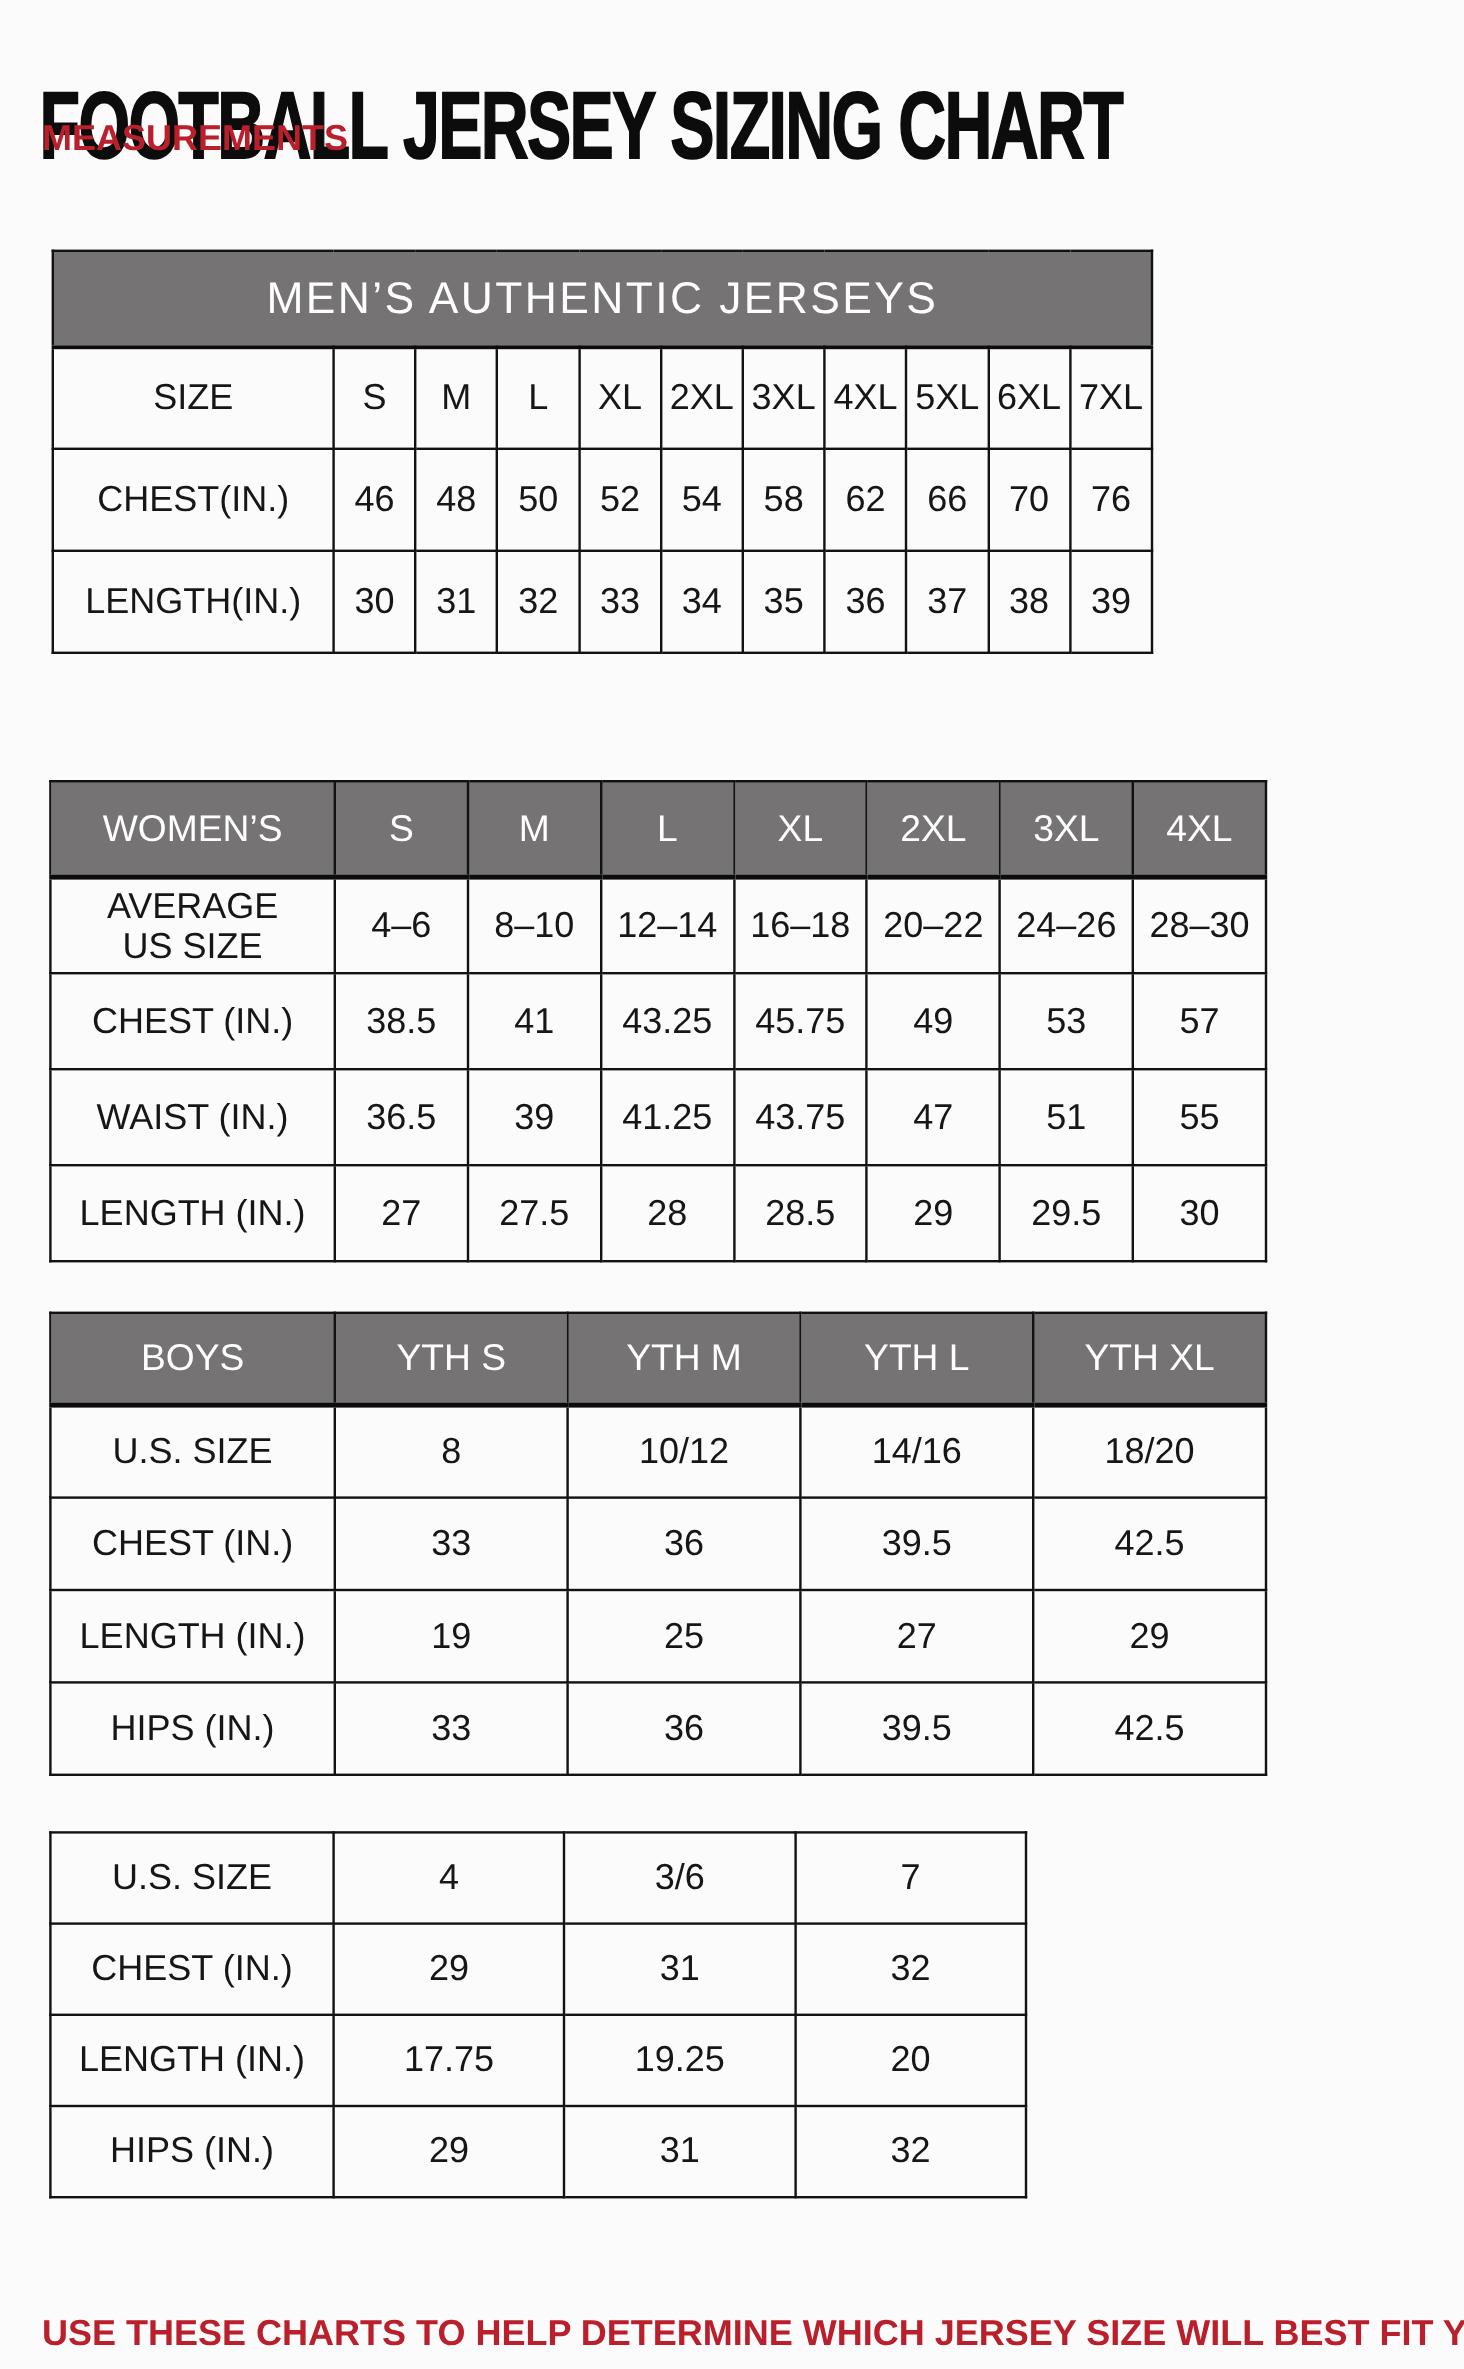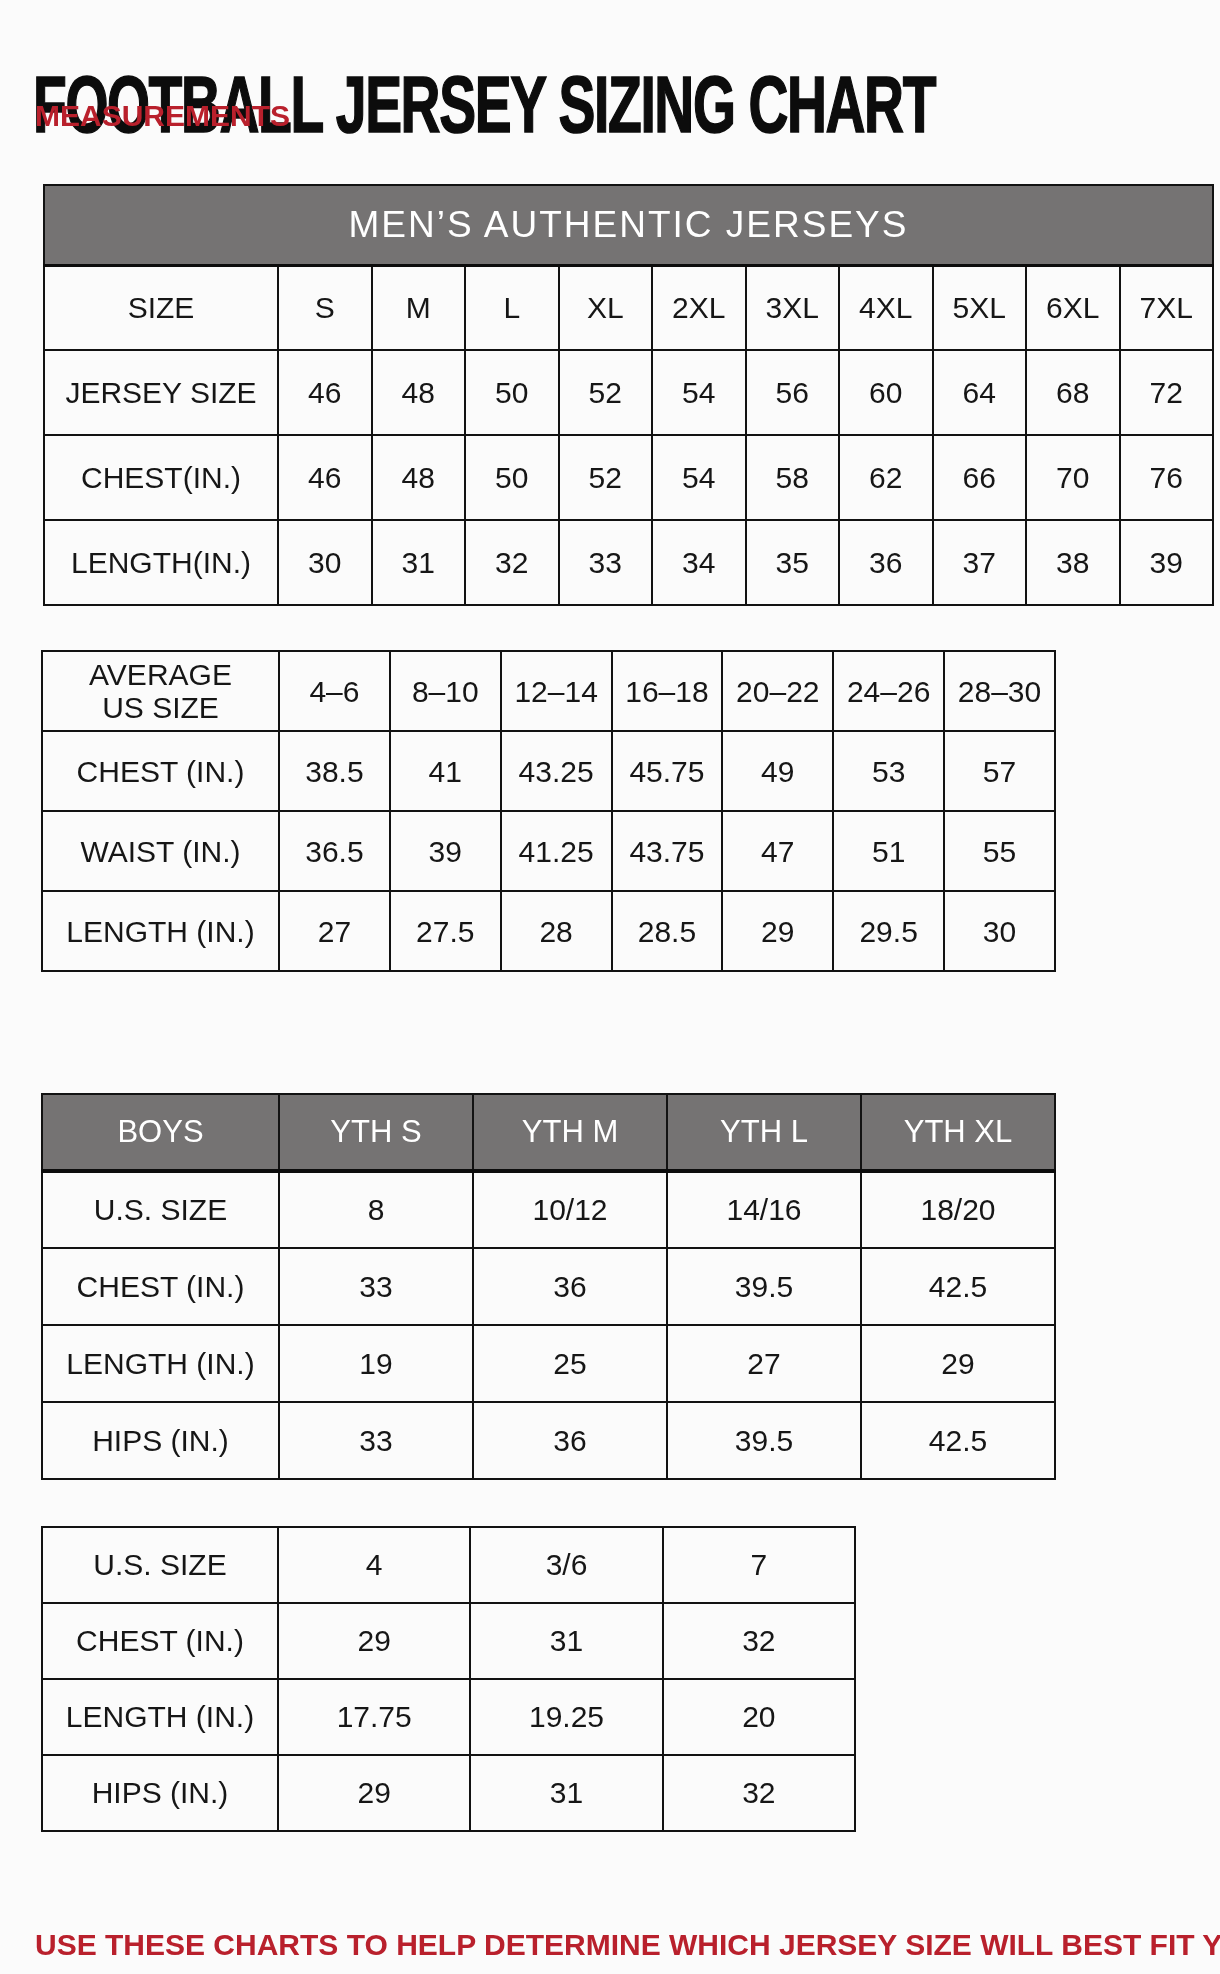--- a/index.html
+++ b/index.html
@@ -67,21 +67,21 @@
     font-size:37px;
     letter-spacing:2px;
     border-bottom:3px solid #0c0c0c;
   }
   tr.gray-head th{
     background:#757373;
     color:#ffffff;
     font-size:31px;
     border-bottom:4px solid #0c0c0c;
   }
-  .t-mens{left:43px;top:184px;width:1171px;}
+  .t-mens{left:43px;top:208px;width:918px;}
   .t-mens tr{height:85px;}
   .t-mens tr.banner-row{height:80px;}
   .t-womens{left:41px;top:650px;width:1015px;}
   .t-womens tr{height:80px;}
   .t-womens td{line-height:1.1;}
   .t-boys{left:41px;top:1093px;width:1015px;}
   .t-boys tr{height:77px;}
   .t-preschool{left:41px;top:1526px;width:815px;}
   .t-preschool tr{height:76px;}
 </style>
@@ -111,33 +111,20 @@
           <td>L</td>
           <td>XL</td>
           <td>2XL</td>
           <td>3XL</td>
           <td>4XL</td>
           <td>5XL</td>
           <td>6XL</td>
           <td>7XL</td>
         </tr>
         <tr>
-          <td>JERSEY SIZE</td>
-          <td>46</td>
-          <td>48</td>
-          <td>50</td>
-          <td>52</td>
-          <td>54</td>
-          <td>56</td>
-          <td>60</td>
-          <td>64</td>
-          <td>68</td>
-          <td>72</td>
-        </tr>
-        <tr>
           <td>CHEST(IN.)</td>
           <td>46</td>
           <td>48</td>
           <td>50</td>
           <td>52</td>
           <td>54</td>
           <td>58</td>
           <td>62</td>
           <td>66</td>
           <td>70</td>
@@ -157,20 +144,30 @@
           <td>39</td>
         </tr>
       </tbody>
   </table>
 
   <table class="sizing t-womens">
     <colgroup>
         <col style="width:237px">
       </colgroup>
     <tbody>
+        <tr class="gray-head">
+          <th>WOMEN’S</th>
+          <th>S</th>
+          <th>M</th>
+          <th>L</th>
+          <th>XL</th>
+          <th>2XL</th>
+          <th>3XL</th>
+          <th>4XL</th>
+        </tr>
         <tr>
           <td>AVERAGE
 US SIZE</td>
           <td>4–6</td>
           <td>8–10</td>
           <td>12–14</td>
           <td>16–18</td>
           <td>20–22</td>
           <td>24–26</td>
           <td>28–30</td>

